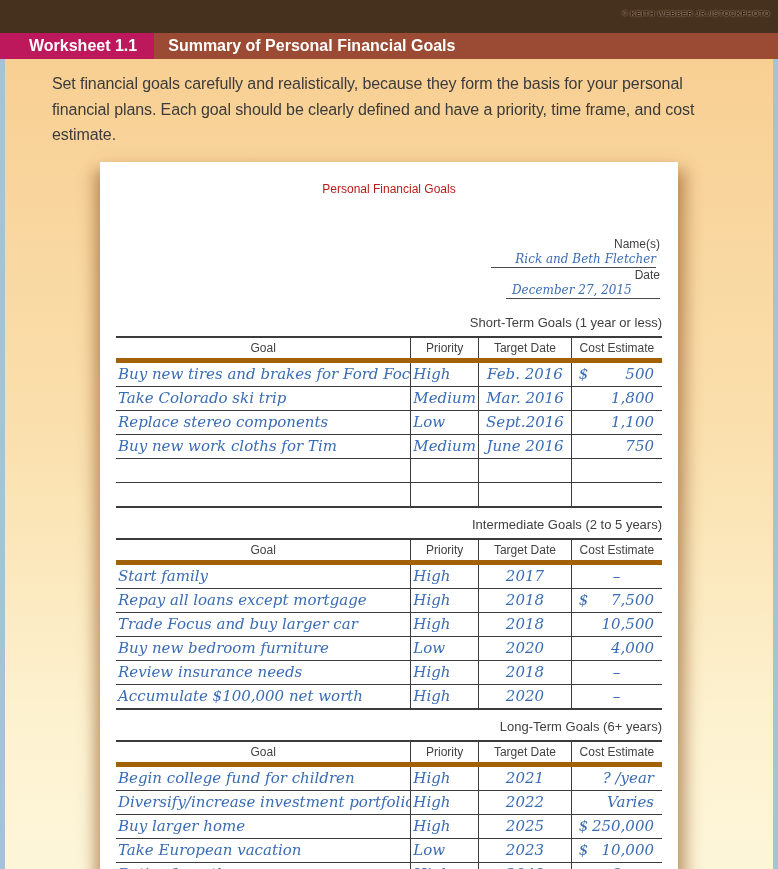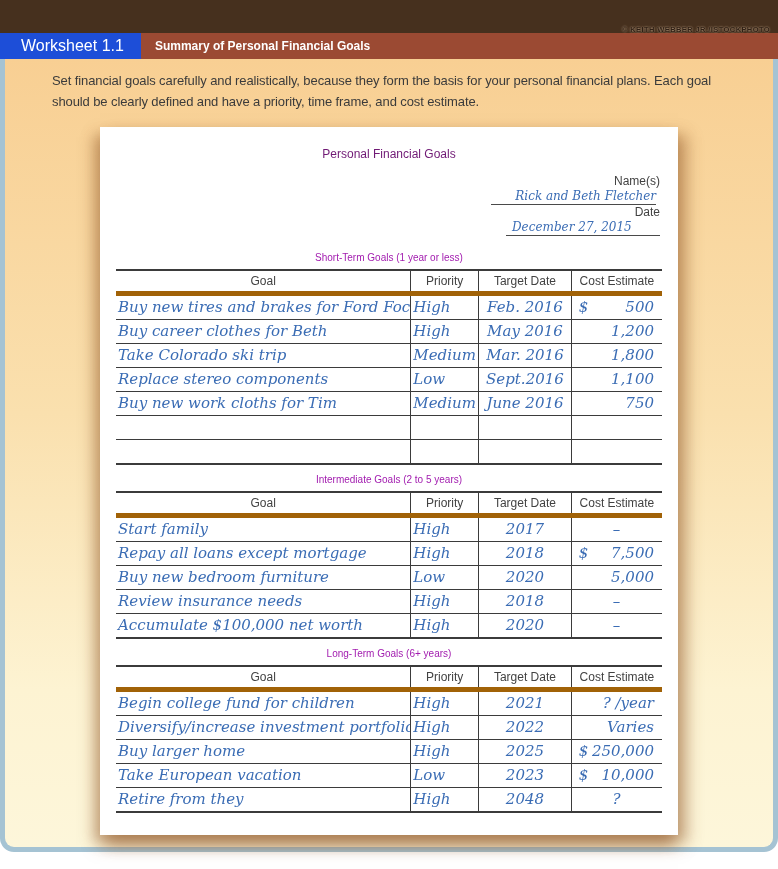--- a/index.html
+++ b/index.html
@@ -25,73 +25,73 @@
       radial-gradient(circle at 478px 22px,#bd7845 0 16px, rgba(0,0,0,0) 16px),
       radial-gradient(circle at 524px 2px, #8f5029 0 14px, rgba(0,0,0,0) 14px),
       radial-gradient(circle at 566px 24px,#cf8f5b 0 17px, rgba(0,0,0,0) 17px),
       radial-gradient(circle at 614px 8px, #c07a48 0 16px, rgba(0,0,0,0) 16px),
       radial-gradient(circle at 662px 24px,#a96234 0 15px, rgba(0,0,0,0) 15px),
       radial-gradient(circle at 706px 4px, #d89e6a 0 16px, rgba(0,0,0,0) 16px),
       radial-gradient(circle at 752px 22px,#b9733f 0 17px, rgba(0,0,0,0) 17px),
       linear-gradient(180deg,#2e1d10 0%, #5a3b22 40%, #6b4628 100%);
   }
   .photo-credit{
-    position:absolute;top:25px;right:8px;
+    position:absolute;top:9px;right:8px;
     font-size:7.5px;letter-spacing:.4px;color:#2f1f14;
     text-shadow:0 0 2px rgba(255,225,190,.8);
     font-weight:bold;
   }
 
   
   .title-bar{display:flex;height:26px;background:#9b4a33;width:778px;}
   .worksheet-label{
-    background:#1d4ed8;color:#ffffff;font-weight:normal;font-size:16px;
-    display:flex;align-items:center;padding:0 17px 0 21px;white-space:nowrap;
+    background:#be185d;color:#ffffff;font-weight:bold;font-size:16px;
+    display:flex;align-items:center;padding:0 17px 0 29px;white-space:nowrap;
   }
   .bar-title{
-    color:#ffffff;font-weight:bold;font-size:12px;
+    color:#ffffff;font-weight:bold;font-size:16px;
     display:flex;align-items:center;padding-left:14px;white-space:nowrap;
   }
 
   
   .content{
     box-sizing:border-box;width:778px;min-height:793px;
     background:linear-gradient(180deg,#f8cf93 0%,#fae0ae 45%,#fdf3d2 80%,#fdf6da 100%);
     border-left:5px solid #a5c3d3;border-right:5px solid #a5c3d3;border-bottom:5px solid #a5c3d3;
     border-radius:0 0 14px 14px;
   }
   .intro{
     margin:0;padding:12px 54px 0 47px;
-    font-size:13px;line-height:1.6;color:#3b3b3b;letter-spacing:-0.1px;
+    font-size:16px;line-height:1.6;color:#3b3b3b;letter-spacing:-0.1px;
   }
 
   
   .paper{
     box-sizing:border-box;width:578px;margin:14px auto 0;
     background:#ffffff;
     padding:14px 16px 22px;
     box-shadow:0 10px 16px rgba(150,92,45,.55), 10px 8px 14px rgba(150,92,45,.35), -8px 8px 12px rgba(150,92,45,.28);
     color:#424242;
   }
-  .form-title{text-align:center;font-size:12px;margin:6px 0 13px;color:#701a75;}
+  .form-title{text-align:center;font-size:12px;margin:6px 0 41px;color:#b91c1c;}
 
   .name-row{display:flex;align-items:flex-end;font-size:12px;margin:0 2px 16px;flex-direction:column;}
   .field-label{white-space:nowrap;padding-bottom:1px;}
   .write-line{border-bottom:1.5px solid #4a4a4a;position:relative;}
   .name-line{flex:1;margin:0 4px 0 4px;padding:0 0 0 24px;}
   .date-line{width:148px;margin-left:5px;padding-left:6px;}
   .date-label{margin-left:16px;}
 
   .hw{
     font-family:"DejaVu Serif",cursive;font-style:italic;
     color:#3a6cb4;font-size:15px;line-height:1;white-space:nowrap;
   }
   .name-line .hw,.date-line .hw{font-size:12px;display:inline-block;padding-bottom:2px;}
 
-  .section-title{text-align:center;font-size:10px;margin:9px 0 6px;color:#a21caf;}
+  .section-title{text-align:right;font-size:13px;margin:9px 0 6px;color:#404040;}
 
   table.goals{width:100%;border-collapse:collapse;table-layout:fixed;}
   table.goals col.c-goal{width:54%;}
   table.goals col.c-priority{width:12.4%;}
   table.goals col.c-date{width:17%;}
   table.goals col.c-cost{width:16.6%;}
   table.goals th{
     font-weight:normal;font-size:12px;color:#424242;
     border-top:2px solid #3b3b3b;border-bottom:5px solid #a16207;
     padding:3px 2px;height:14px;
@@ -162,31 +162,20 @@
     <td class="prio-td hw">High</td>
     <td class="date-td hw">Feb.  2016</td>
     <td>
       <div class="cost-wrap hw has-prefix">
         <span>$</span>
         <span>500</span>
       </div>
     </td>
   </tr>
 
-  <tr>
-    <td class="goal-td hw">Buy career clothes for Beth</td>
-    <td class="prio-td hw">High</td>
-    <td class="date-td hw">May 2016</td>
-    <td>
-      <div class="cost-wrap hw">
-        <span></span>
-        <span>1,200</span>
-      </div>
-    </td>
-  </tr>
 
   <tr>
     <td class="goal-td hw">Take Colorado ski trip</td>
     <td class="prio-td hw">Medium</td>
     <td class="date-td hw">Mar. 2016</td>
     <td>
       <div class="cost-wrap hw">
         <span></span>
         <span>1,800</span>
       </div>
@@ -279,29 +268,40 @@
     <td class="prio-td hw">High</td>
     <td class="date-td hw">2018</td>
     <td>
       <div class="cost-wrap hw has-prefix">
         <span>$</span>
         <span>7,500</span>
       </div>
     </td>
   </tr>
 
+  <tr>
+    <td class="goal-td hw">Trade Focus and buy larger car</td>
+    <td class="prio-td hw">High</td>
+    <td class="date-td hw">2018</td>
+    <td>
+      <div class="cost-wrap hw">
+        <span></span>
+        <span>10,500</span>
+      </div>
+    </td>
+  </tr>
 
   <tr>
     <td class="goal-td hw">Buy new bedroom furniture</td>
     <td class="prio-td hw">Low</td>
     <td class="date-td hw">2020</td>
     <td>
       <div class="cost-wrap hw">
         <span></span>
-        <span>5,000</span>
+        <span>4,000</span>
       </div>
     </td>
   </tr>
 
 
   <tr>
     <td class="goal-td hw">Review insurance needs</td>
     <td class="prio-td hw">High</td>
     <td class="date-td hw">2018</td>
     <td>

